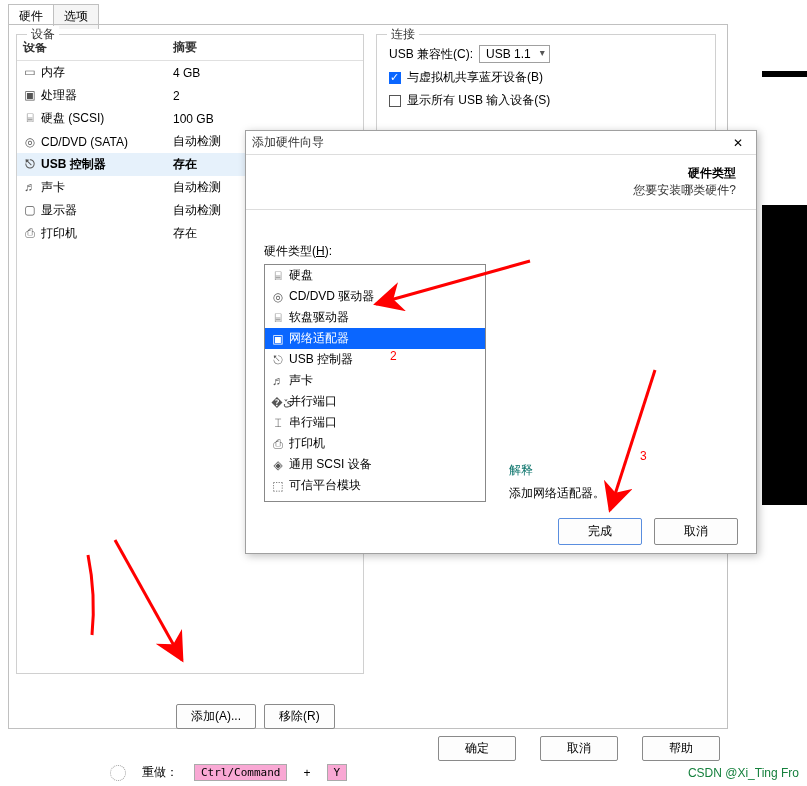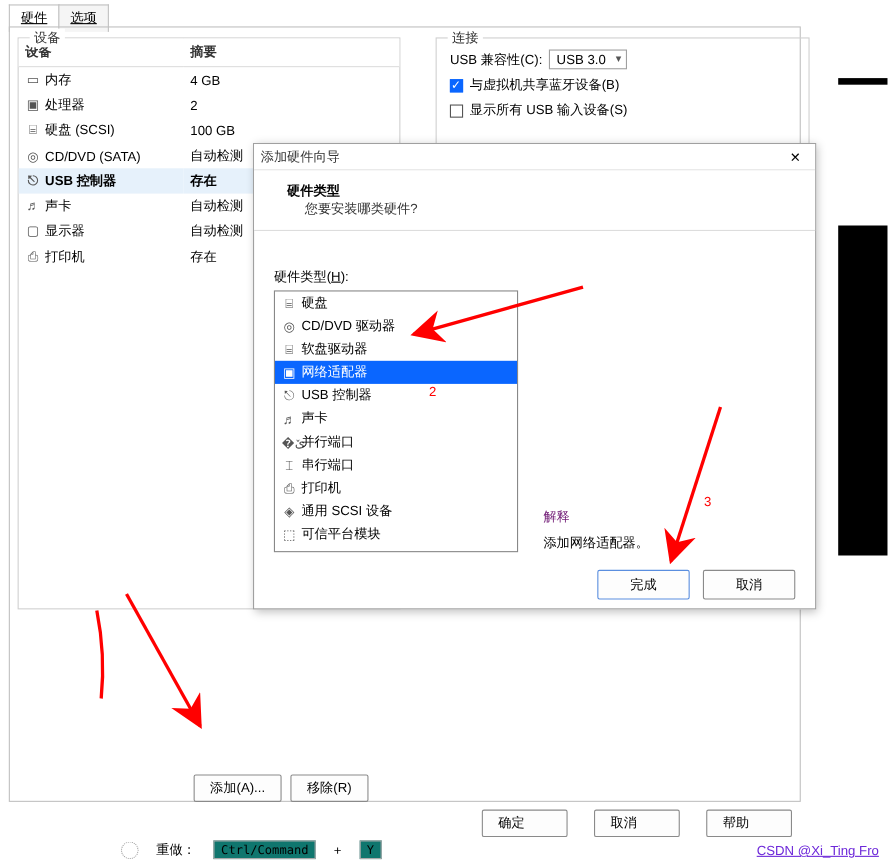--- a/index.html
+++ b/index.html
@@ -1,85 +1,85 @@
 <!DOCTYPE html>
 <html><head>
 <meta charset="utf-8">
 <style>
   * { box-sizing: border-box; font-family: "Microsoft YaHei", "Segoe UI", sans-serif; font-size: 12px; }
   html, body { margin:0; padding:0; background:#fff; width:807px; height:786px; overflow:hidden; }
   .root { position:relative; width:807px; height:786px; }
 
   
   .tabs { position:absolute; left:8px; top:4px; display:flex; }
-  .tab { padding:3px 10px 4px 10px; border:1px solid #c0c0c0; background:#fff; border-bottom:none; margin-right:-1px;text-decoration:underline; }
+  .tab { padding:3px 10px 4px 10px; border:1px solid #c0c0c0; background:#fff; border-bottom:none; margin-right:-1px; }
   .tab.active { background:#fff; }
   .tab.inactive { background:#f5f5f5; }
   .panel-border { position:absolute; left:8px; top:24px; width:720px; height:705px; border:1px solid #c0c0c0; }
 
   
-  .dev-group { position:absolute; left:16px; top:34px; width:348px; height:520px; border:1px solid #d0d0d0; }
+  .dev-group { position:absolute; left:16px; top:34px; width:348px; height:640px; border:1px solid #d0d0d0; }
   .dev-legend { position:absolute; left:10px; top:-9px; background:#fff; padding:0 4px; color:#333; }
   .dev-table { width:100%; border-collapse:collapse; }
   .dev-th { text-align:left; padding:4px 6px; border-bottom:1px solid #e0e0e0; background:#fff; color:#333; }
   .dev-th:first-child { width:150px; }
   .dev-row td { padding:3px 6px; }
   .dev-row.selected { background:#e6f1fb;font-weight:bold; }
   .dev-icon { display:inline-block; width:14px; text-align:center; color:#555; margin-right:4px; }
 
   .btn { padding:3px 14px; border:1px solid #8a8a8a; background:#fdfdfd; border-radius:2px; cursor:pointer; }
   .dev-buttons { position:absolute; left:176px; top:704px; display:flex; gap:8px; }
 
   
-  .conn-group { position:absolute; left:396px; top:34px; width:340px; height:100px; border:1px solid #d0d0d0; }
+  .conn-group { position:absolute; left:376px; top:34px; width:340px; height:100px; border:1px solid #d0d0d0; }
   .conn-legend { position:absolute; left:10px; top:-9px; background:#fff; padding:0 4px; color:#333; }
   .conn-body { padding:10px 12px 8px 12px; }
   .conn-row { display:flex; align-items:center; gap:6px; margin-bottom:6px; }
   .select { border:1px solid #a0a0a0; padding:1px 18px 1px 6px; background:#fff; position:relative; }
   .select::after { content:"▾"; position:absolute; right:4px; top:1px; color:#555; font-size:10px; }
   .cb { width:12px; height:12px; border:1px solid #555; display:inline-block; position:relative; }
   .cb.checked { background:#0a66ff; border-color:#0a66ff; }
   .cb.checked::after { content:"✓"; color:#fff; position:absolute; left:0; top:-2px; font-size:11px; }
 
   
-  .dialog { position:absolute; left:230px; top:130px; width:512px; height:424px; background:#fff; border:1px solid #a0a0a0; box-shadow:2px 2px 8px rgba(0,0,0,0.25); }
+  .dialog { position:absolute; left:245px; top:130px; width:512px; height:424px; background:#fff; border:1px solid #a0a0a0; box-shadow:2px 2px 8px rgba(0,0,0,0.25); }
   .titlebar { height:24px; background:#fff; border-bottom:1px solid #ddd; display:flex; align-items:center; padding:0 6px; }
   .titlebar .t { flex:1; color:#333; }
   .close { width:24px; text-align:center; cursor:pointer; }
-  .dlg-head { padding:10px 20px 10px 30px; border-bottom:1px solid #ddd; background:#fff; }
+  .dlg-head { padding:10px 20px 10px 30px; border-bottom:1px solid #ddd; background:#fff;text-align:right; }
   .dlg-head .h1 { font-weight:bold; }
   .dlg-head .h2 { padding-left:16px; color:#333; }
   .dlg-body { display:flex; padding:12px 18px 8px 18px; height:300px;align-items:flex-end; }
   .hw-left { width:235px; }
   .hw-label .u { text-decoration:underline; }
   .hw-list { margin-top:4px; width:222px; height:238px; border:1px solid #888; overflow:auto; background:#fff; }
   .hw-item { padding:2px 6px; display:flex; align-items:center; gap:4px; cursor:default; }
   .hw-item.selected { background:#0a66ff; color:#fff; }
   .hw-item .ic { width:14px; text-align:center; color:#555; }
   .hw-item.selected .ic { color:#fff; }
   .hw-right { flex:1; padding-left:10px; }
-  .desc-title { color:#701a75; margin-bottom:6px; }
+  .desc-title { color:#0f766e; margin-bottom:6px; }
   .dlg-foot { display:flex; justify-content:flex-end; gap:12px; padding:8px 18px 12px 18px;margin-left:36px; }
   .wbtn { width:84px; padding:4px 0; text-align:center; border:1px solid #8a8a8a; background:#fdfdfd; border-radius:2px; cursor:pointer; }
   .wbtn.primary { border-color:#5a8edf; }
 
   
   .footer-btns { position:absolute; left:438px; top:736px; display:flex; gap:24px; }
-  .footer-btns .btn { width:78px; }
+  .footer-btns .btn { width:78px; text-align:center; }
 
   
   .strip1 { position:absolute; left:762px; top:71px; width:45px; height:6px; background:#000; }
   .strip2 { position:absolute; left:762px; top:205px; width:45px; height:300px; background:#000; }
 
   
-  .wm { position:absolute; right:8px; bottom:6px; color:#6d28d9; font-size:12px;text-decoration:underline; }
+  .wm { position:absolute; right:8px; bottom:6px; color:#15803d; font-size:12px; }
 
   
   .redo-bar { position:absolute; left:110px; top:764px; display:flex; align-items:center; gap:16px; }
-  .kbd { border:1px solid #aaa; padding:1px 6px; background:#0f766e; font-family:monospace; font-size:11px; }
+  .kbd { border:1px solid #aaa; padding:1px 6px; background:#f9a8d4; font-family:monospace; font-size:11px; }
   .redo-icon { width:16px; height:16px; border:1px dotted #999; border-radius:50%; position:relative; }
 
   
   .anno { position:absolute; left:0; top:0; width:807px; height:786px; pointer-events:none; }
 </style>
 </head>
 <body>
 
 <div class="root">
 
@@ -138,21 +138,21 @@
   <div class="dev-buttons">
     <div class="btn"><span>添加(A)...</span></div>
     <div class="btn"><span>移除(R)</span></div>
   </div>
 
   <div class="conn-group">
     <div class="conn-legend">连接</div>
     <div class="conn-body">
       <div class="conn-row">
         <span>USB 兼容性(C):</span>
-        <div class="select"><span>USB 3.0</span></div>
+        <div class="select"><span>USB 1.1</span></div>
       </div>
       <div class="conn-row">
         <span class="cb checked"></span>
         <span>与虚拟机共享蓝牙设备(B)</span>
       </div>
       <div class="conn-row">
         <span class="cb"></span>
         <span>显示所有 USB 输入设备(S)</span>
       </div>
     </div>

